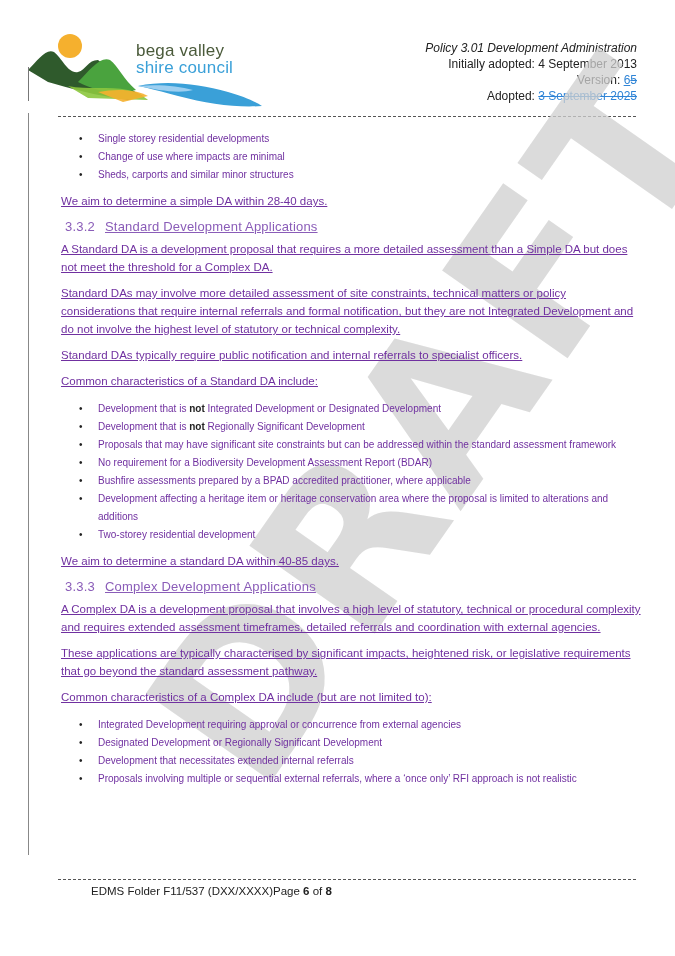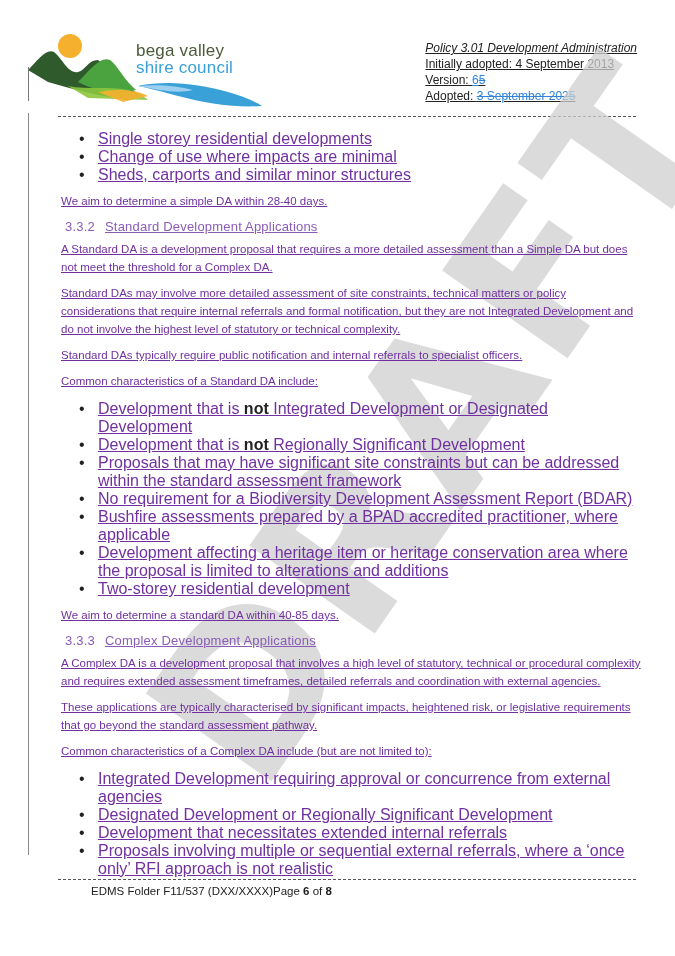--- a/index.html
+++ b/index.html
@@ -11,32 +11,32 @@
 
     
     .logo { position: absolute; left: 28px; top: 30px; width: 230px; height: 75px; }
     .logo svg { position: absolute; left: 0; top: 0; }
     .logo-text { position: absolute; left: 108px; top: 12px; line-height: 17px; }
     .logo-line1 { font-size: 17px; color: #4a5a3a; letter-spacing: 0.2px; display: block; }
     .logo-line2 { font-size: 17px; color: #3aa0d8; letter-spacing: 0.2px; display: block; }
     .left-rule-top { position: absolute; left: 28px; top: 67px; width: 1px; height: 34px; background: #777; }
     .left-rule { position: absolute; left: 28px; top: 113px; width: 1px; height: 742px; background: #888; }
 
-    .hdr-right { position: absolute; right: 38px; top: 40px; font-size: 12px; line-height: 16px; color: #222; text-decoration: underline; }
+    .hdr-right { position: absolute; right: 38px; top: 40px; text-align: right; font-size: 12px; line-height: 16px; color: #222; }
     .hdr-right .policy { font-style: italic; }
     .ins { color: #2f84d6; text-decoration: underline; }
     .del { color: #2f84d6; text-decoration: line-through; }
     .hdr-rule { position: absolute; left: 58px; top: 116px; width: 578px; border-top: 1px dashed #555; }
 
     
     .content { position: absolute; left: 57px; top: 130px; width: 585px; }
     .t { color: #7030a0; text-decoration: underline; text-decoration-color: #7030a0; font-size: 11.5px; line-height: 18px; }
     p.t { margin: 0 0 8px 4px; }
     ul.b { list-style: none; margin: 0 0 8px 0; padding: 0 0 0 22px; }
-    ul.b li { position: relative; padding-left: 19px; font-size: 16px; line-height: 18px; color: #7030a0; text-decoration: underline; }
+    ul.b li { position: relative; padding-left: 19px; font-size: 10px; line-height: 18px; color: #7030a0; }
     ul.b li::before { content: "\2022"; position: absolute; left: 0; top: 0; color: #222; }
     ul.b li b { color: #222; }
     h3.sec { margin: 6px 0 4px 8px; font-weight: normal; font-size: 13px; line-height: 18px; color: #8a5cb8; text-decoration: underline; letter-spacing: 0.2px; }
     h3.sec .num { display: inline-block; width: 40px; }
 
     
     .watermark {
       position: absolute; left: 90px; top: 420px; font-size: 210px; font-weight: bold;
       color: #d0d0d0; opacity: 0.75; transform: rotate(-55deg); transform-origin: center;
       letter-spacing: 6px; pointer-events: none; font-family: "DejaVu Sans", sans-serif;

